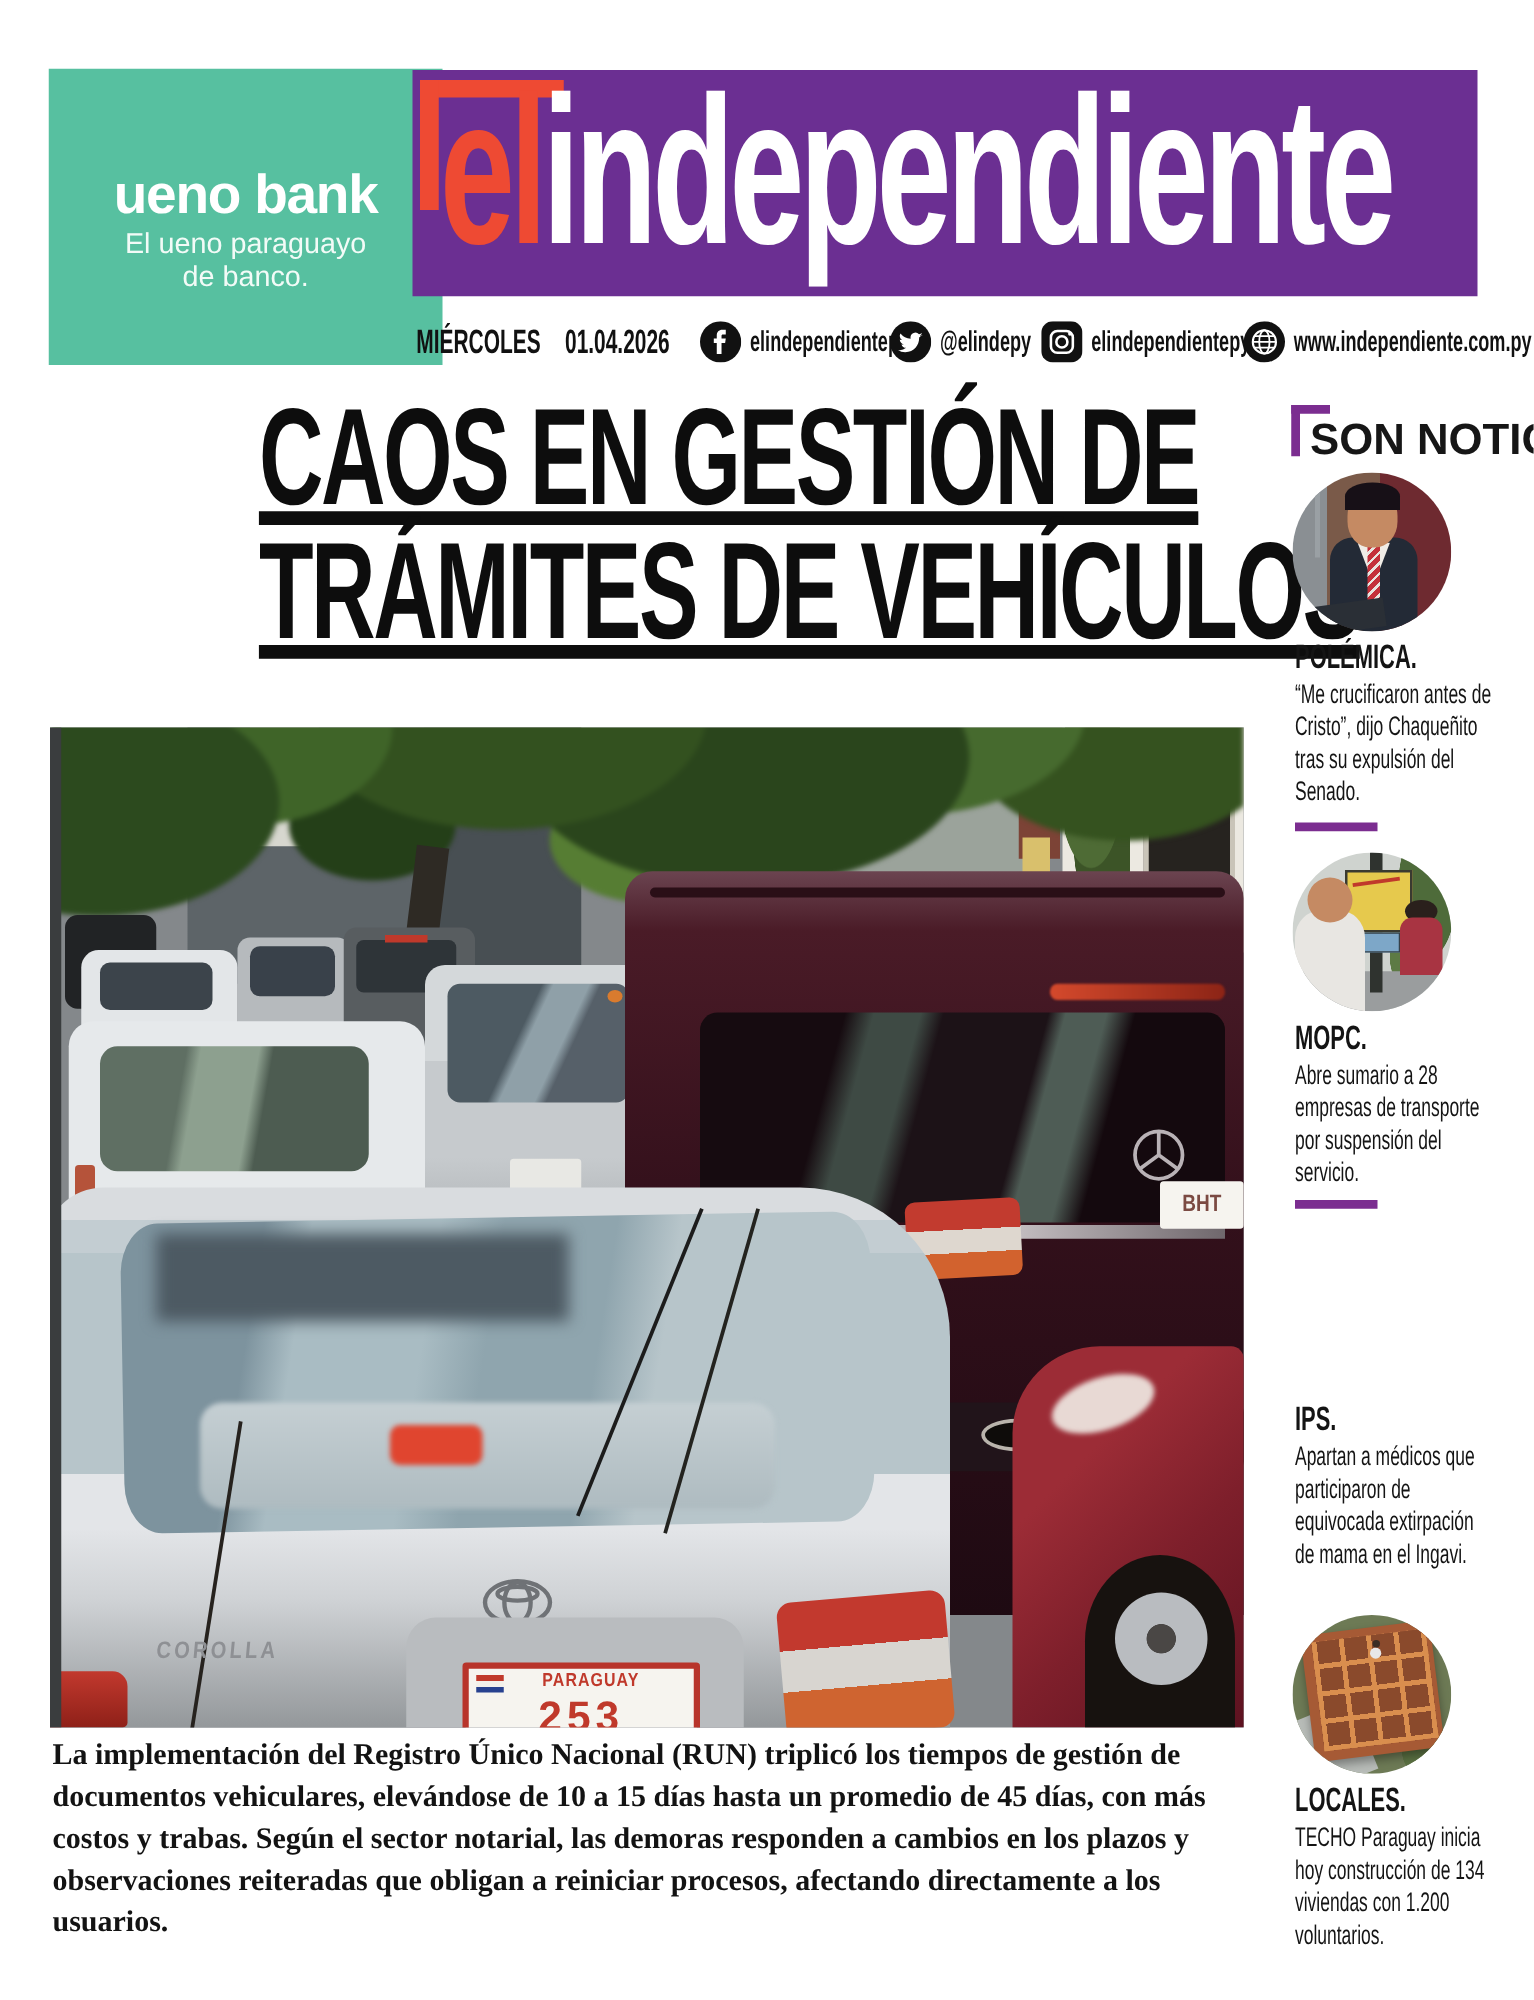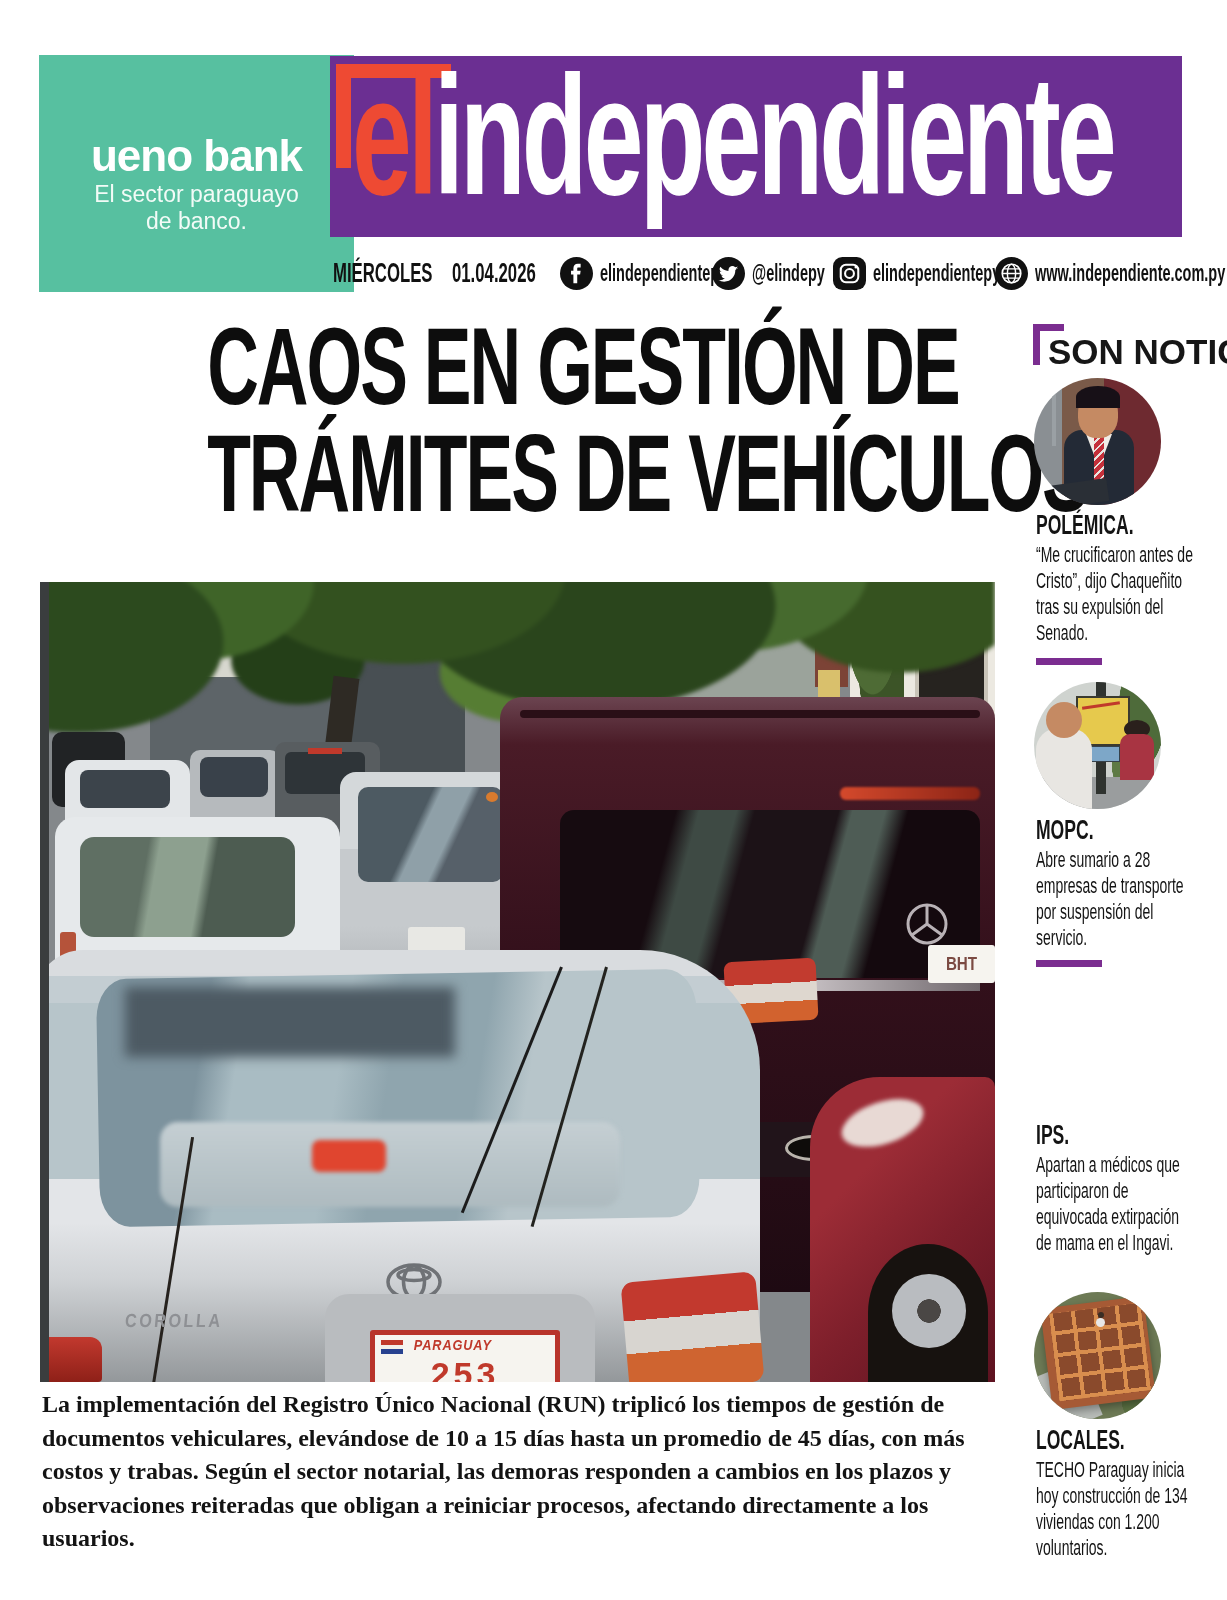--- a/index.html
+++ b/index.html
@@ -51,21 +51,21 @@
   .sb-body{font-size:21.5px;line-height:26px;font-weight:500;}
   .sb-divider{width:66px;height:7px;background:#7b2d90;}
 </style>
 </head>
 <body>
 
 <div class="page">
 
   <div class="abs" id="sponsor-box">
     <div id="sponsor-name">ueno bank</div>
-    <div class="sponsor-tag">El sector paraguayo</div>
+    <div class="sponsor-tag">El ueno paraguayo</div>
     <div class="sponsor-tag">de banco.</div>
   </div>
 
   <div class="abs" id="banner">
     <div id="banner-bracket"></div>
     <div id="wordmark"><span class="el">el</span><span class="ind">independiente</span></div>
   </div>
 
   <div class="abs dl-group" style="left:333px;">
     <span class="dl-text">MIÉRCOLES</span>
@@ -99,21 +99,21 @@
   <div class="abs dl-group" style="left:995px;">
     <svg class="soc-svg" viewBox="0 0 32 32">
         <circle cx="16" cy="16" r="16" fill="#111"></circle>
         <circle cx="16" cy="16" r="9" fill="none" stroke="#fff" stroke-width="1.6"></circle>
         <ellipse cx="16" cy="16" rx="4" ry="9" fill="none" stroke="#fff" stroke-width="1.4"></ellipse>
         <path d="M7 16h18 M8.3 11.5h15.4 M8.3 20.5h15.4" stroke="#fff" stroke-width="1.4" fill="none"></path>
       </svg>
     <span class="dl-handle">www.independiente.com.py</span>
   </div>
 
-  <h1 class="abs" id="headline" style="margin:0;">
+  <h1 class="abs" id="headline" style="margin:0;text-decoration:underline;">
     <span class="hl-line">CAOS EN GESTIÓN DE</span>
     <span class="hl-line">TRÁMITES DE VEHÍCULOS</span>
   </h1>
 
   <div class="abs" id="photo">
 
     <div style="left:110px;top:0;width:315px;height:205px;background:linear-gradient(90deg,#5d6468 0 60%,#484f53 60% 100%);"></div>
     <div style="left:160px;top:0;width:55px;height:95px;background:#d7d7cf;"></div>
     <div style="left:600px;top:40px;width:190px;height:125px;background:#9ba39b;"></div>
     <div style="left:775px;top:5px;width:33px;height:100px;background:#7c4336;"></div>
@@ -190,21 +190,21 @@
         <ellipse cx="29" cy="20" rx="10.5" ry="16" fill="none" stroke="#6f7276" stroke-width="3.5"></ellipse>
         <ellipse cx="29" cy="13" rx="16" ry="5.5" fill="none" stroke="#6f7276" stroke-width="3.5"></ellipse>
       </svg>
     <div style="left:85px;top:728px;">
       <span style="display:inline-block;font-size:19px;font-weight:bold;letter-spacing:3px;color:#8e9094;transform:scaleX(0.85) skewX(-6deg);transform-origin:left;">COROLLA</span>
     </div>
     <div style="left:428px;top:726px;width:9px;height:9px;background:#4e4c4a;border-radius:50%;"></div>
     <div style="left:285px;top:712px;width:270px;height:95px;background:#b9bcbf;border-radius:24px 24px 0 0;"></div>
     <div class="plate" style="left:330px;top:748px;width:180px;height:60px;border:5px solid #b8342b;">
       <div style="left:6px;top:5px;width:22px;height:14px;background:linear-gradient(180deg,#c0392b 0 34%,#f2f0ea 34% 67%,#27418f 67%);"></div>
-      <div style="left:32px;top:1px;right:16px;text-align:left;font-style:italic;">
+      <div style="left:32px;top:1px;right:16px;text-align:center;">
         <span style="display:inline-block;font-size:15px;font-weight:bold;color:#c0392b;letter-spacing:1px;transform:scaleX(0.85);">PARAGUAY</span>
       </div>
       <div style="left:0;top:20px;width:100%;text-align:center;">
         <span style="display:inline-block;font-size:34px;font-weight:bold;color:#c0392b;letter-spacing:4px;">253</span>
       </div>
     </div>
     <div style="left:585px;top:695px;width:135px;height:110px;background:linear-gradient(180deg,#c2392e 0 35%,#d8d5d0 35% 65%,#cf6430 65% 100%);border-radius:12px;transform:rotate(-5deg);"></div>
     <div style="left:0;top:755px;width:62px;height:45px;background:linear-gradient(180deg,#c2392e,#8e2018);border-radius:0 12px 4px 0;"></div>
     <div style="left:0;top:0;width:9px;height:800px;background:#3a3d3e;"></div>
   </div>

